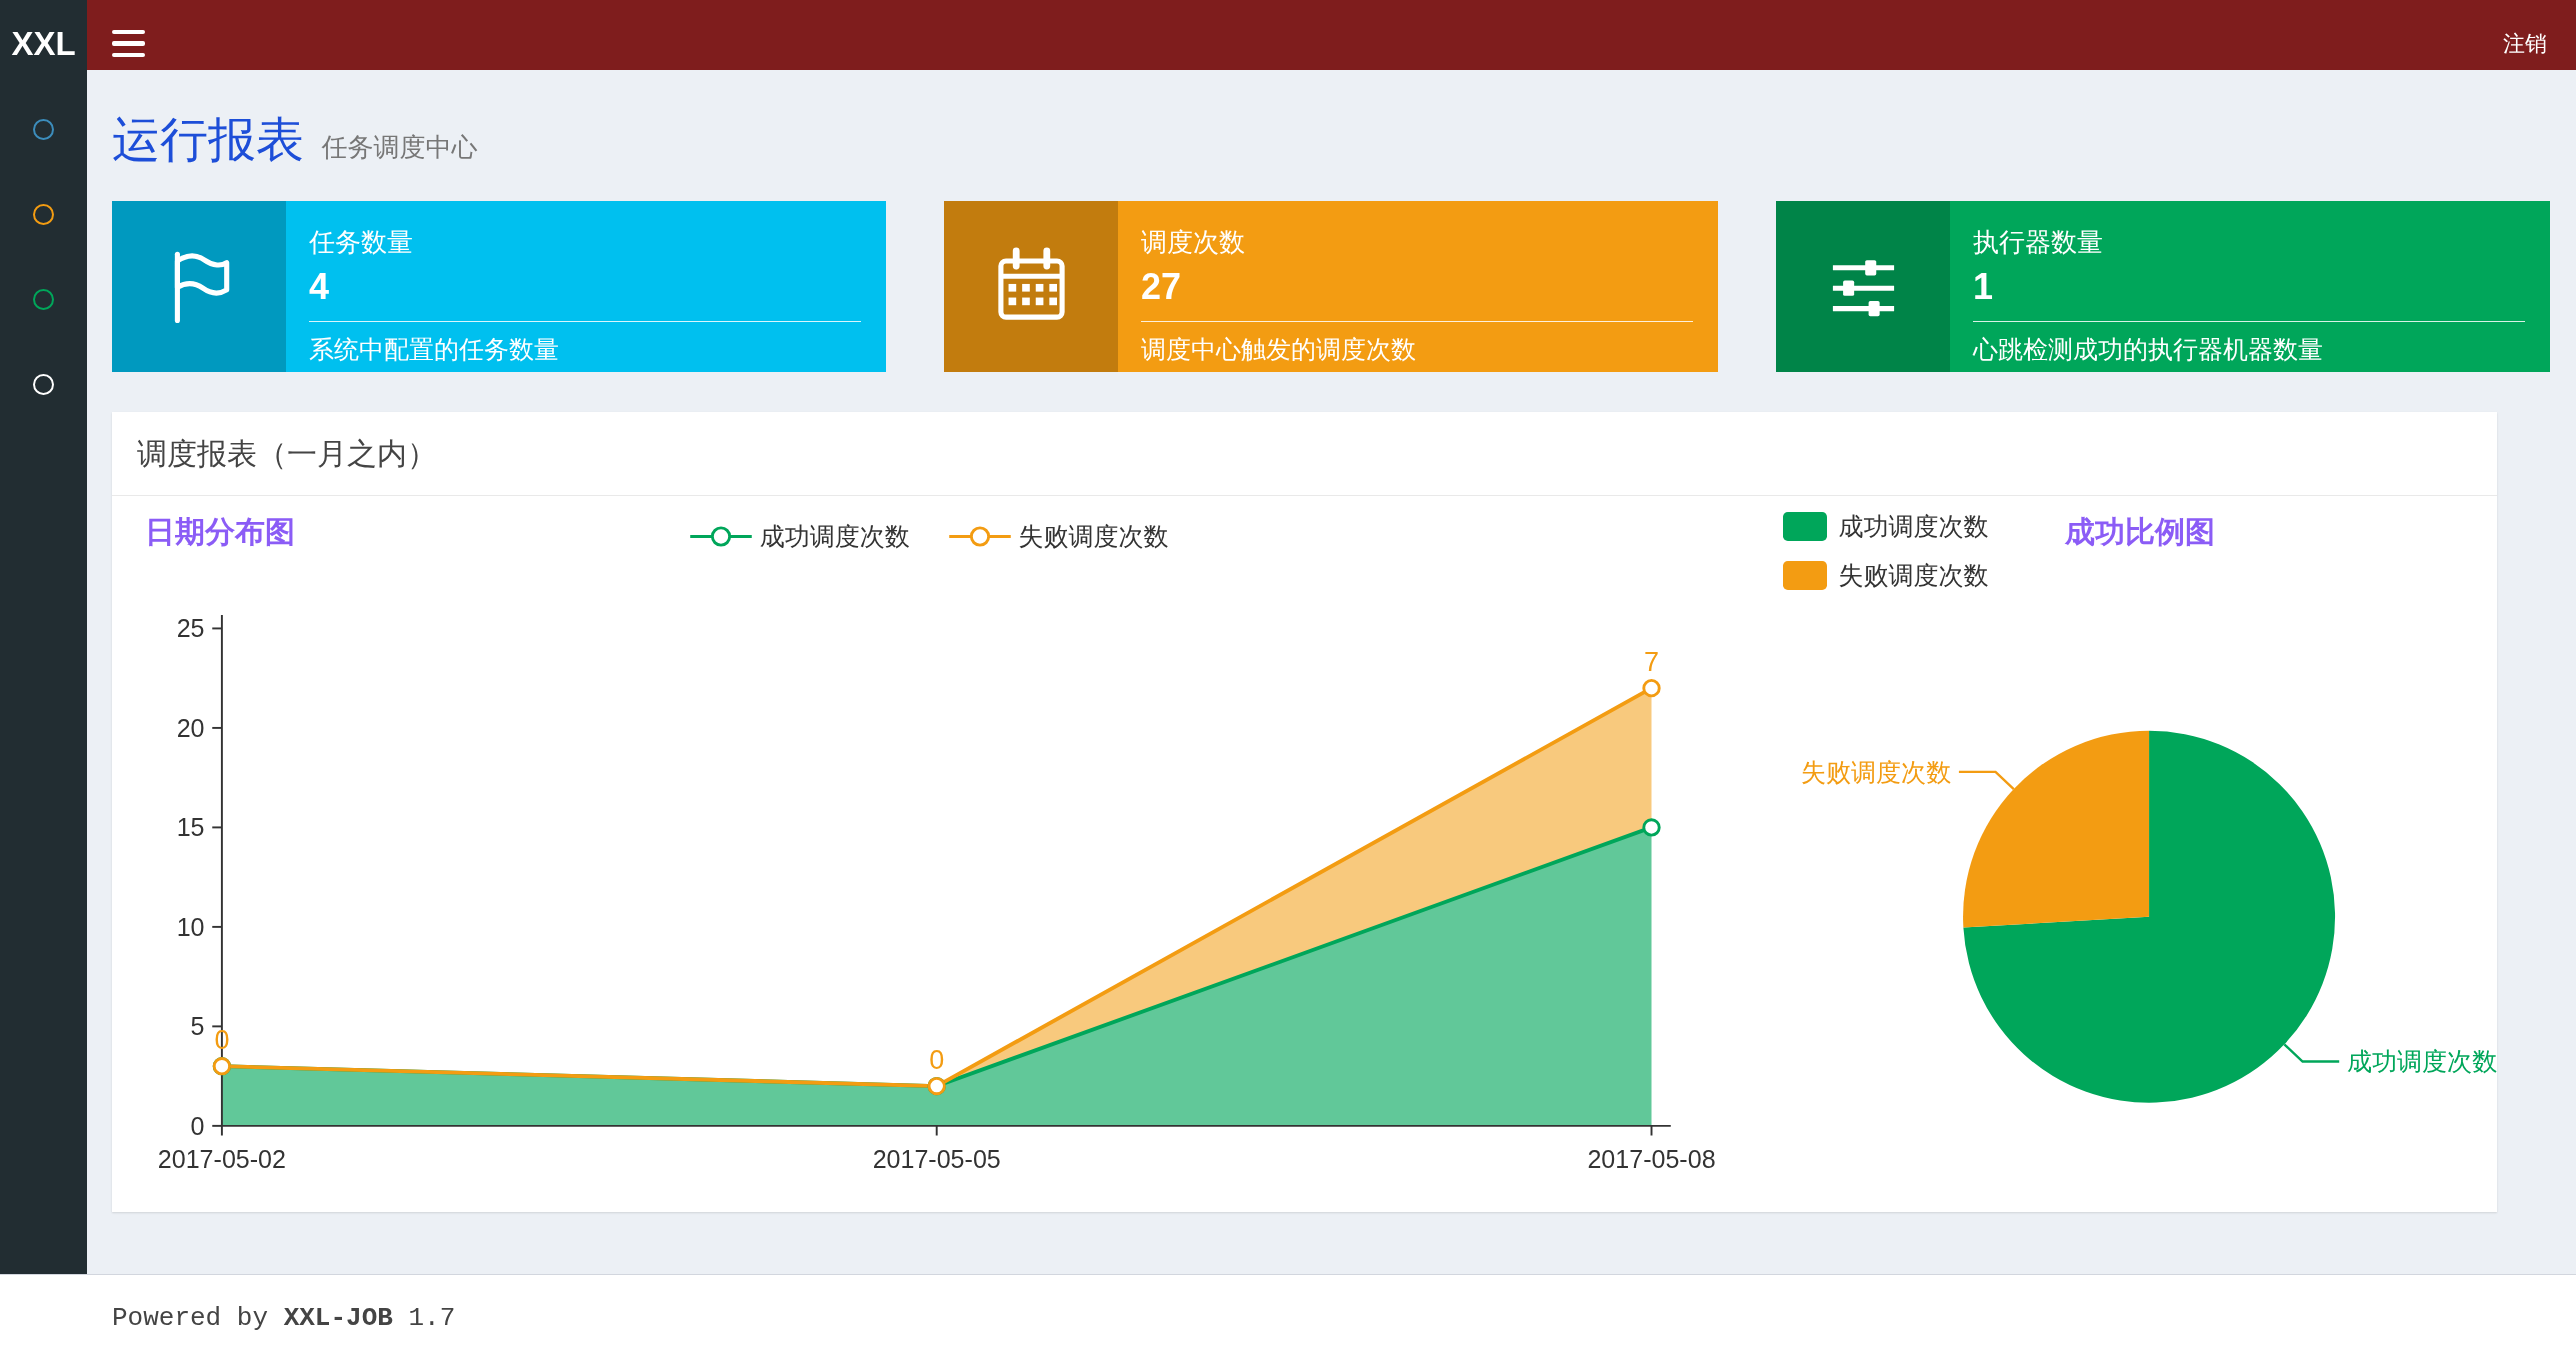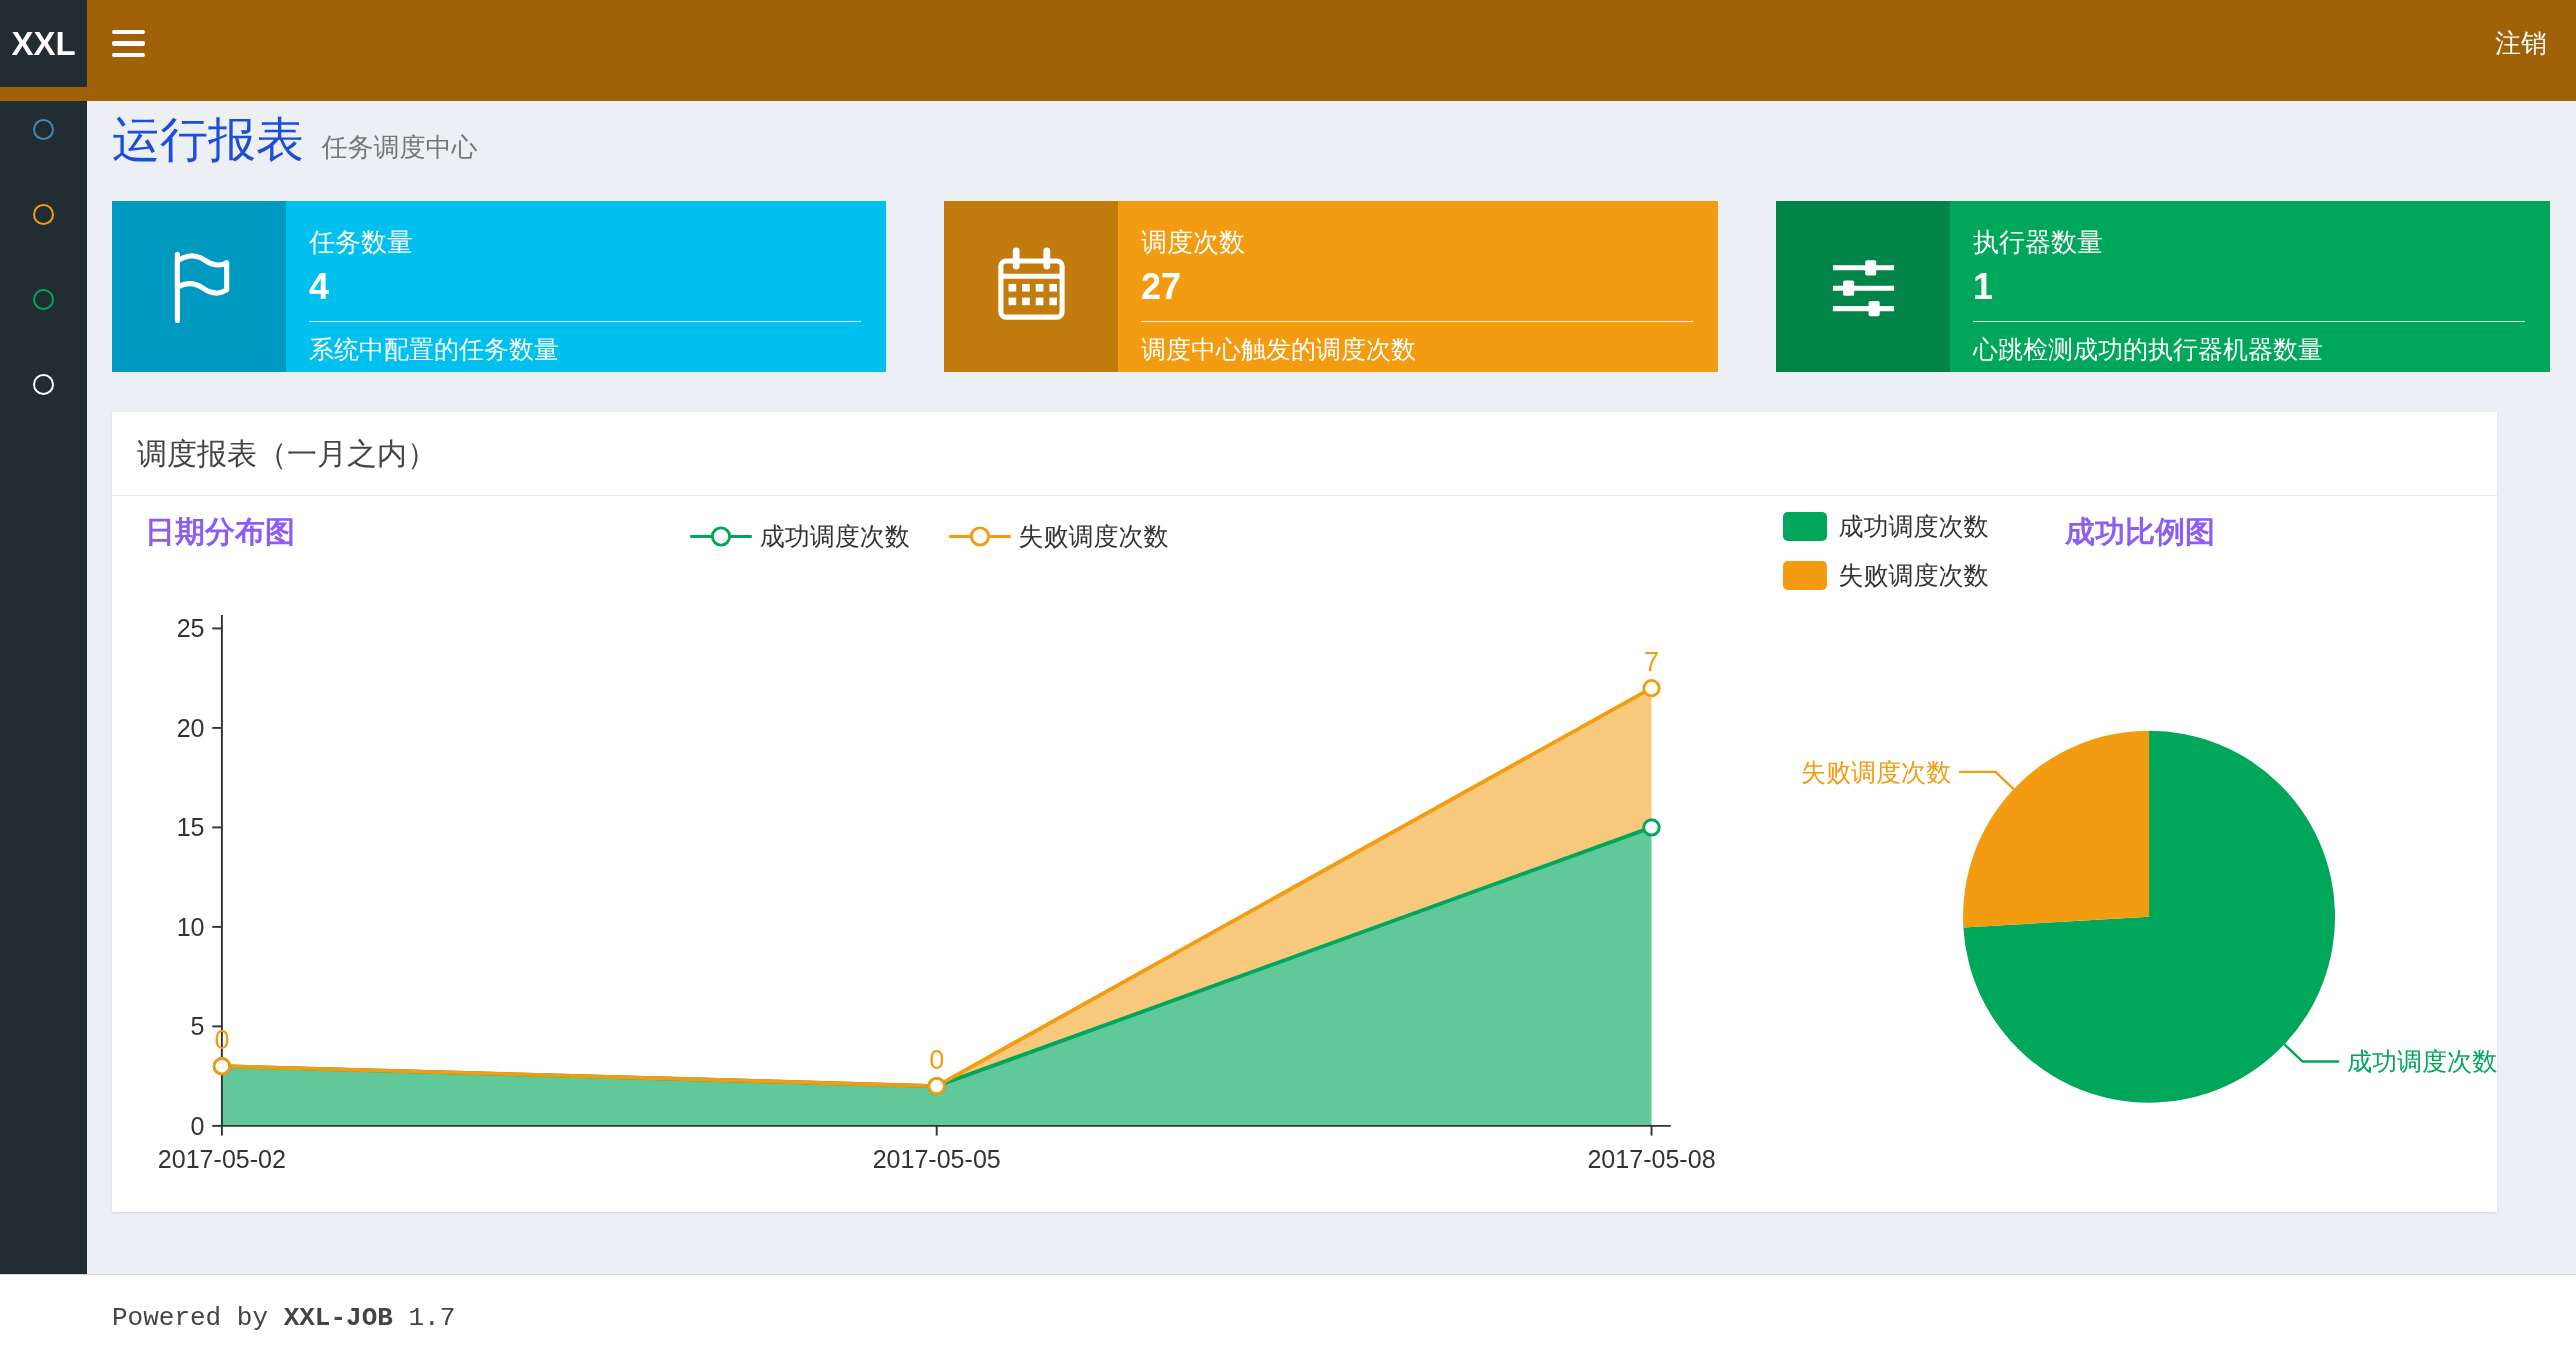--- a/index.html
+++ b/index.html
@@ -3,27 +3,27 @@
 <meta charset="utf-8">
 <style>
   html,body{margin:0;padding:0;}
   body{
     width:2576px;height:1363px;position:relative;overflow:hidden;
     background:#ecf0f5;
     font-family:"Liberation Sans","DejaVu Sans",sans-serif;
     color:#333;
   }
   
-  .navbar{position:absolute;top:0;left:0;width:2576px;height:101px;background:#a16207;z-index:5;}
+  .navbar{position:absolute;top:0;left:0;width:2576px;height:70px;background:#7f1d1d;z-index:5;}
   .logo{position:absolute;left:0;top:0;width:87px;height:87px;background:#222d32;color:#fff;
         display:flex;align-items:center;justify-content:center;font-size:33px;font-weight:bold;cursor:pointer;}
   .hamburger{position:absolute;left:87px;top:0;width:83px;height:87px;display:flex;flex-direction:column;
         align-items:center;justify-content:center;gap:6.7px;cursor:pointer;}
   .hamburger span{display:block;width:33px;height:4.8px;background:#fff;border-radius:1.9px;}
-  .logout{position:absolute;right:0;top:0;height:87px;line-height:87px;padding:0 29px;color:#fff;font-size:26px;cursor:pointer;}
+  .logout{position:absolute;right:0;top:0;height:87px;line-height:87px;padding:0 29px;color:#fff;font-size:22px;cursor:pointer;}
   
   .sidebar{position:absolute;top:87px;left:0;width:87px;height:1187px;background:#222d32;z-index:4;}
   .menu-item{height:85px;display:flex;align-items:center;justify-content:center;cursor:pointer;}
   .menu-circle{width:21px;height:21px;border:2.9px solid #fff;border-radius:50%;box-sizing:border-box;}
   
   .page-header{position:absolute;left:112px;top:108px;display:flex;align-items:baseline;gap:17.4px;}
   .page-title{font-size:48px;color:#1d4ed8;font-weight:500;}
   .page-subtitle{font-size:26px;color:#777;}
   
   .info-box{position:absolute;top:201px;width:774px;height:171px;color:#fff;display:flex;align-items:center;}

